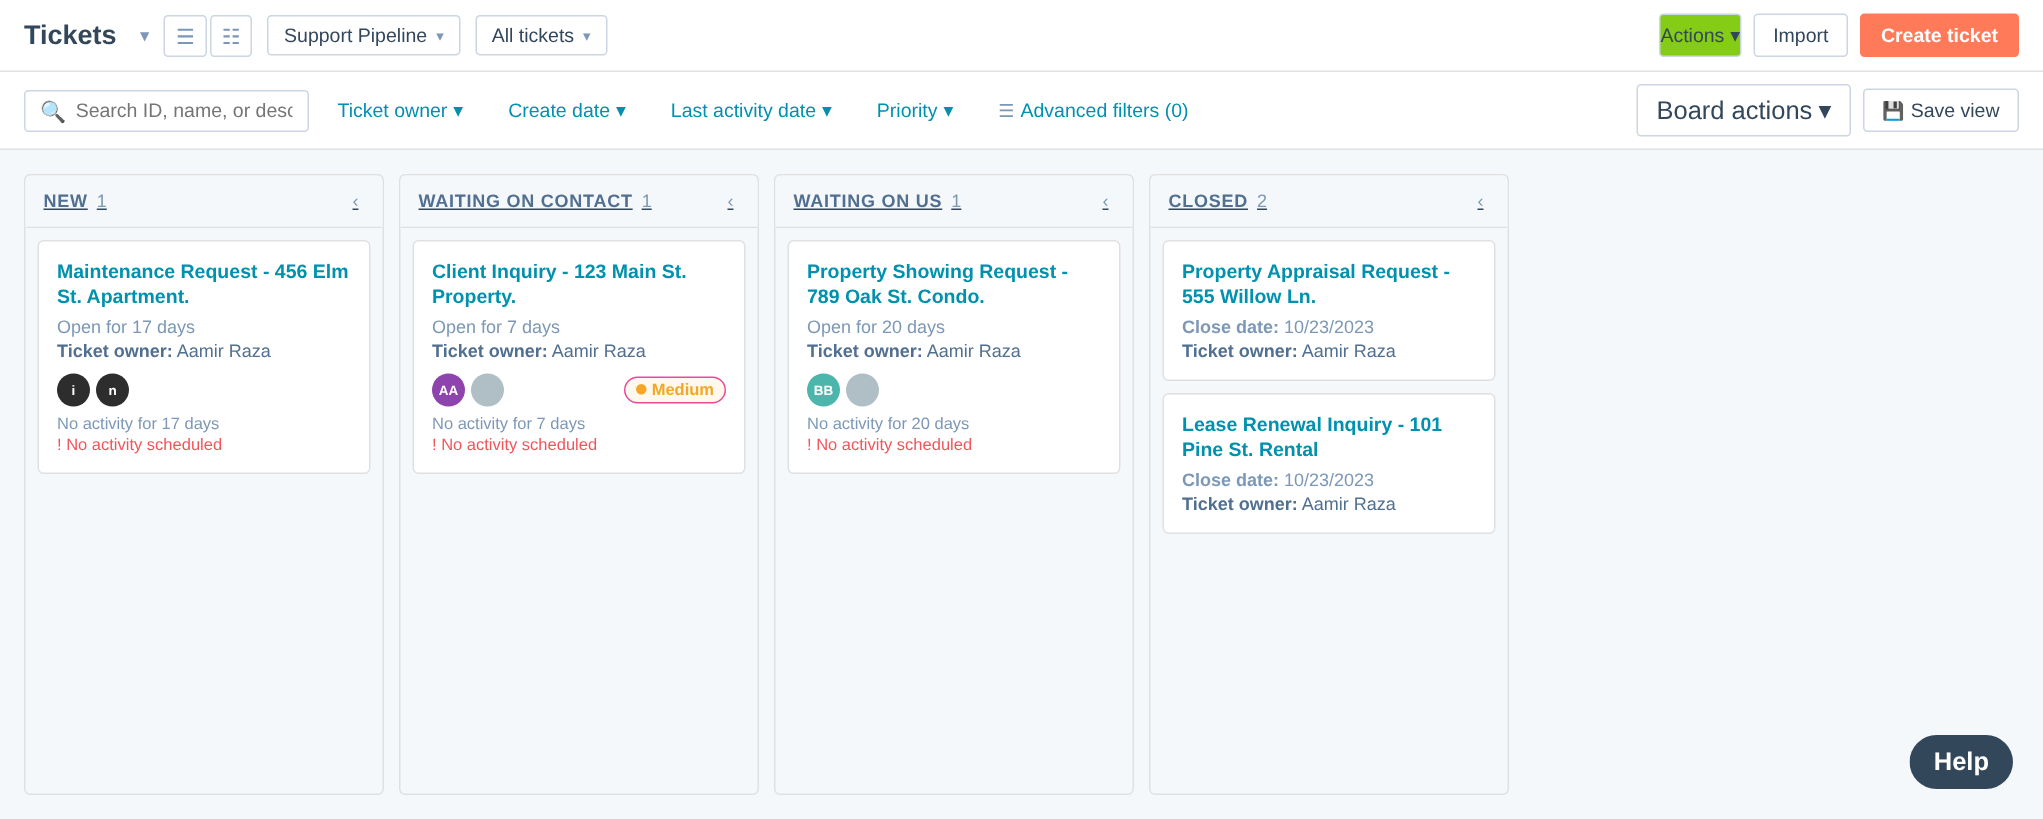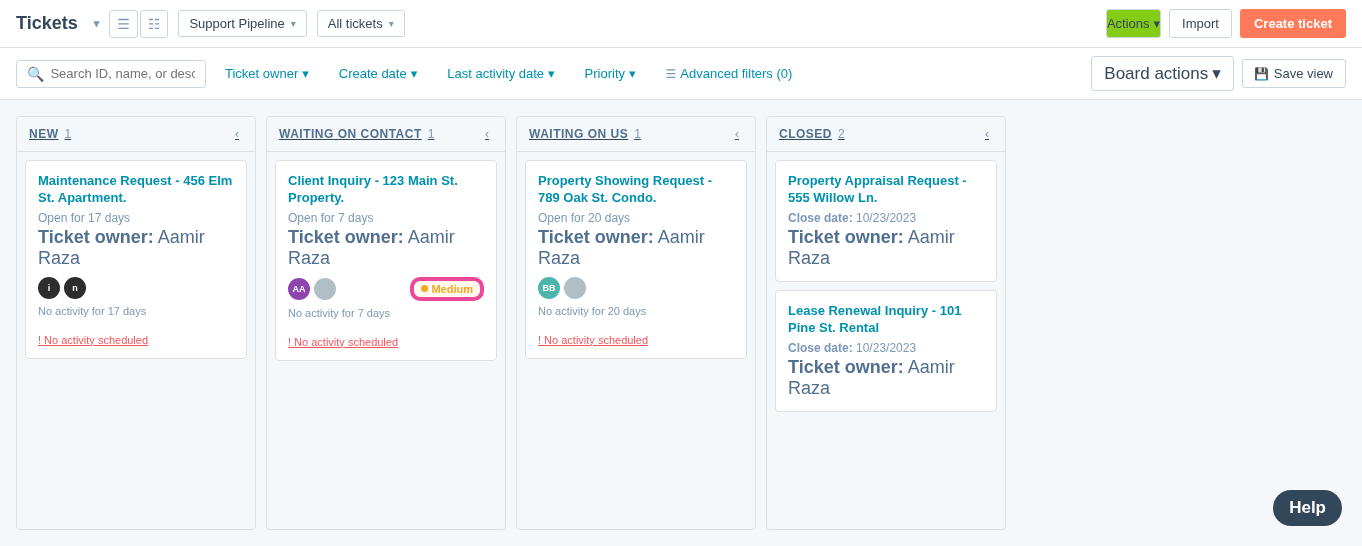--- a/index.html
+++ b/index.html
@@ -36,27 +36,27 @@
     .column-header { display: flex; align-items: center; justify-content: space-between; padding: 8px 12px; border-bottom: 1px solid #e0e0e0; background: #f5f8fa; border-radius: 4px 4px 0 0; text-decoration: underline; }
     .col-title { font-size: 12px; font-weight: 700; color: #516f90; text-transform: uppercase; letter-spacing: 0.5px; }
     .col-count { font-size: 12px; color: #7c98b6; margin-left: 6px; }
     .col-collapse { background: transparent; border: none; cursor: pointer; color: #7c98b6; font-size: 12px; padding: 2px 4px; }
     .column-body { flex: 1; overflow-y: auto; padding: 8px; display: flex; flex-direction: column; gap: 8px; }
 
     
     .card { background: #fff; border: 1px solid #e0e0e0; border-radius: 4px; padding: 12px; cursor: pointer; }
     .card-title { font-size: 13px; font-weight: 600; color: #0091ae; margin-bottom: 4px; line-height: 1.3; }
     .card-meta { font-size: 12px; color: #7c98b6; margin-bottom: 2px; }
-    .card-owner { font-size: 18px; color: #516f90; }
+    .card-owner { font-size: 12px; color: #516f90; }
     .card-footer { margin-top: 8px; display: flex; align-items: center; justify-content: space-between; }
     .card-avatars { display: flex; gap: 4px; align-items: center; }
     .avatar { width: 22px; height: 22px; border-radius: 50%; display: flex; align-items: center; justify-content: center; font-size: 9px; font-weight: 700; color: #fff; }
     .card-activity { font-size: 11px; color: #7c98b6; margin-top: 6px; display: flex; align-items: center; gap: 4px; }
-    .card-activity-warn { font-size: 11px; color: #f2545b; margin-top: 17px; display: flex; align-items: center; gap: 4px; text-decoration: underline; }
-    .priority-badge { font-size: 11px; color: #f5a623; background: #fff8ee; padding: 2px 7px; border-radius: 10px; border: 4px solid #ec4899; font-weight: 600; display: flex; align-items: center; gap: 3px; }
+    .card-activity-warn { font-size: 11px; color: #f2545b; margin-top: 2px; display: flex; align-items: center; gap: 4px; }
+    .priority-badge { font-size: 11px; color: #f5a623; background: #fff8ee; padding: 2px 7px; border-radius: 10px; border: 1px solid #ec4899; font-weight: 600; display: flex; align-items: center; gap: 3px; }
     .priority-dot { width: 7px; height: 7px; border-radius: 50%; background: #f5a623; display: inline-block; }
 
     
     .help-btn { position: fixed; bottom: 20px; right: 20px; background: #33475b; color: #fff; border: none; border-radius: 20px; padding: 8px 16px; font-size: 17px; font-weight: 600; cursor: pointer; }
 
     .bold { font-weight: 700; }
     .header-row { display: flex; align-items: center; }
   </style>
 </head>
 <body>

